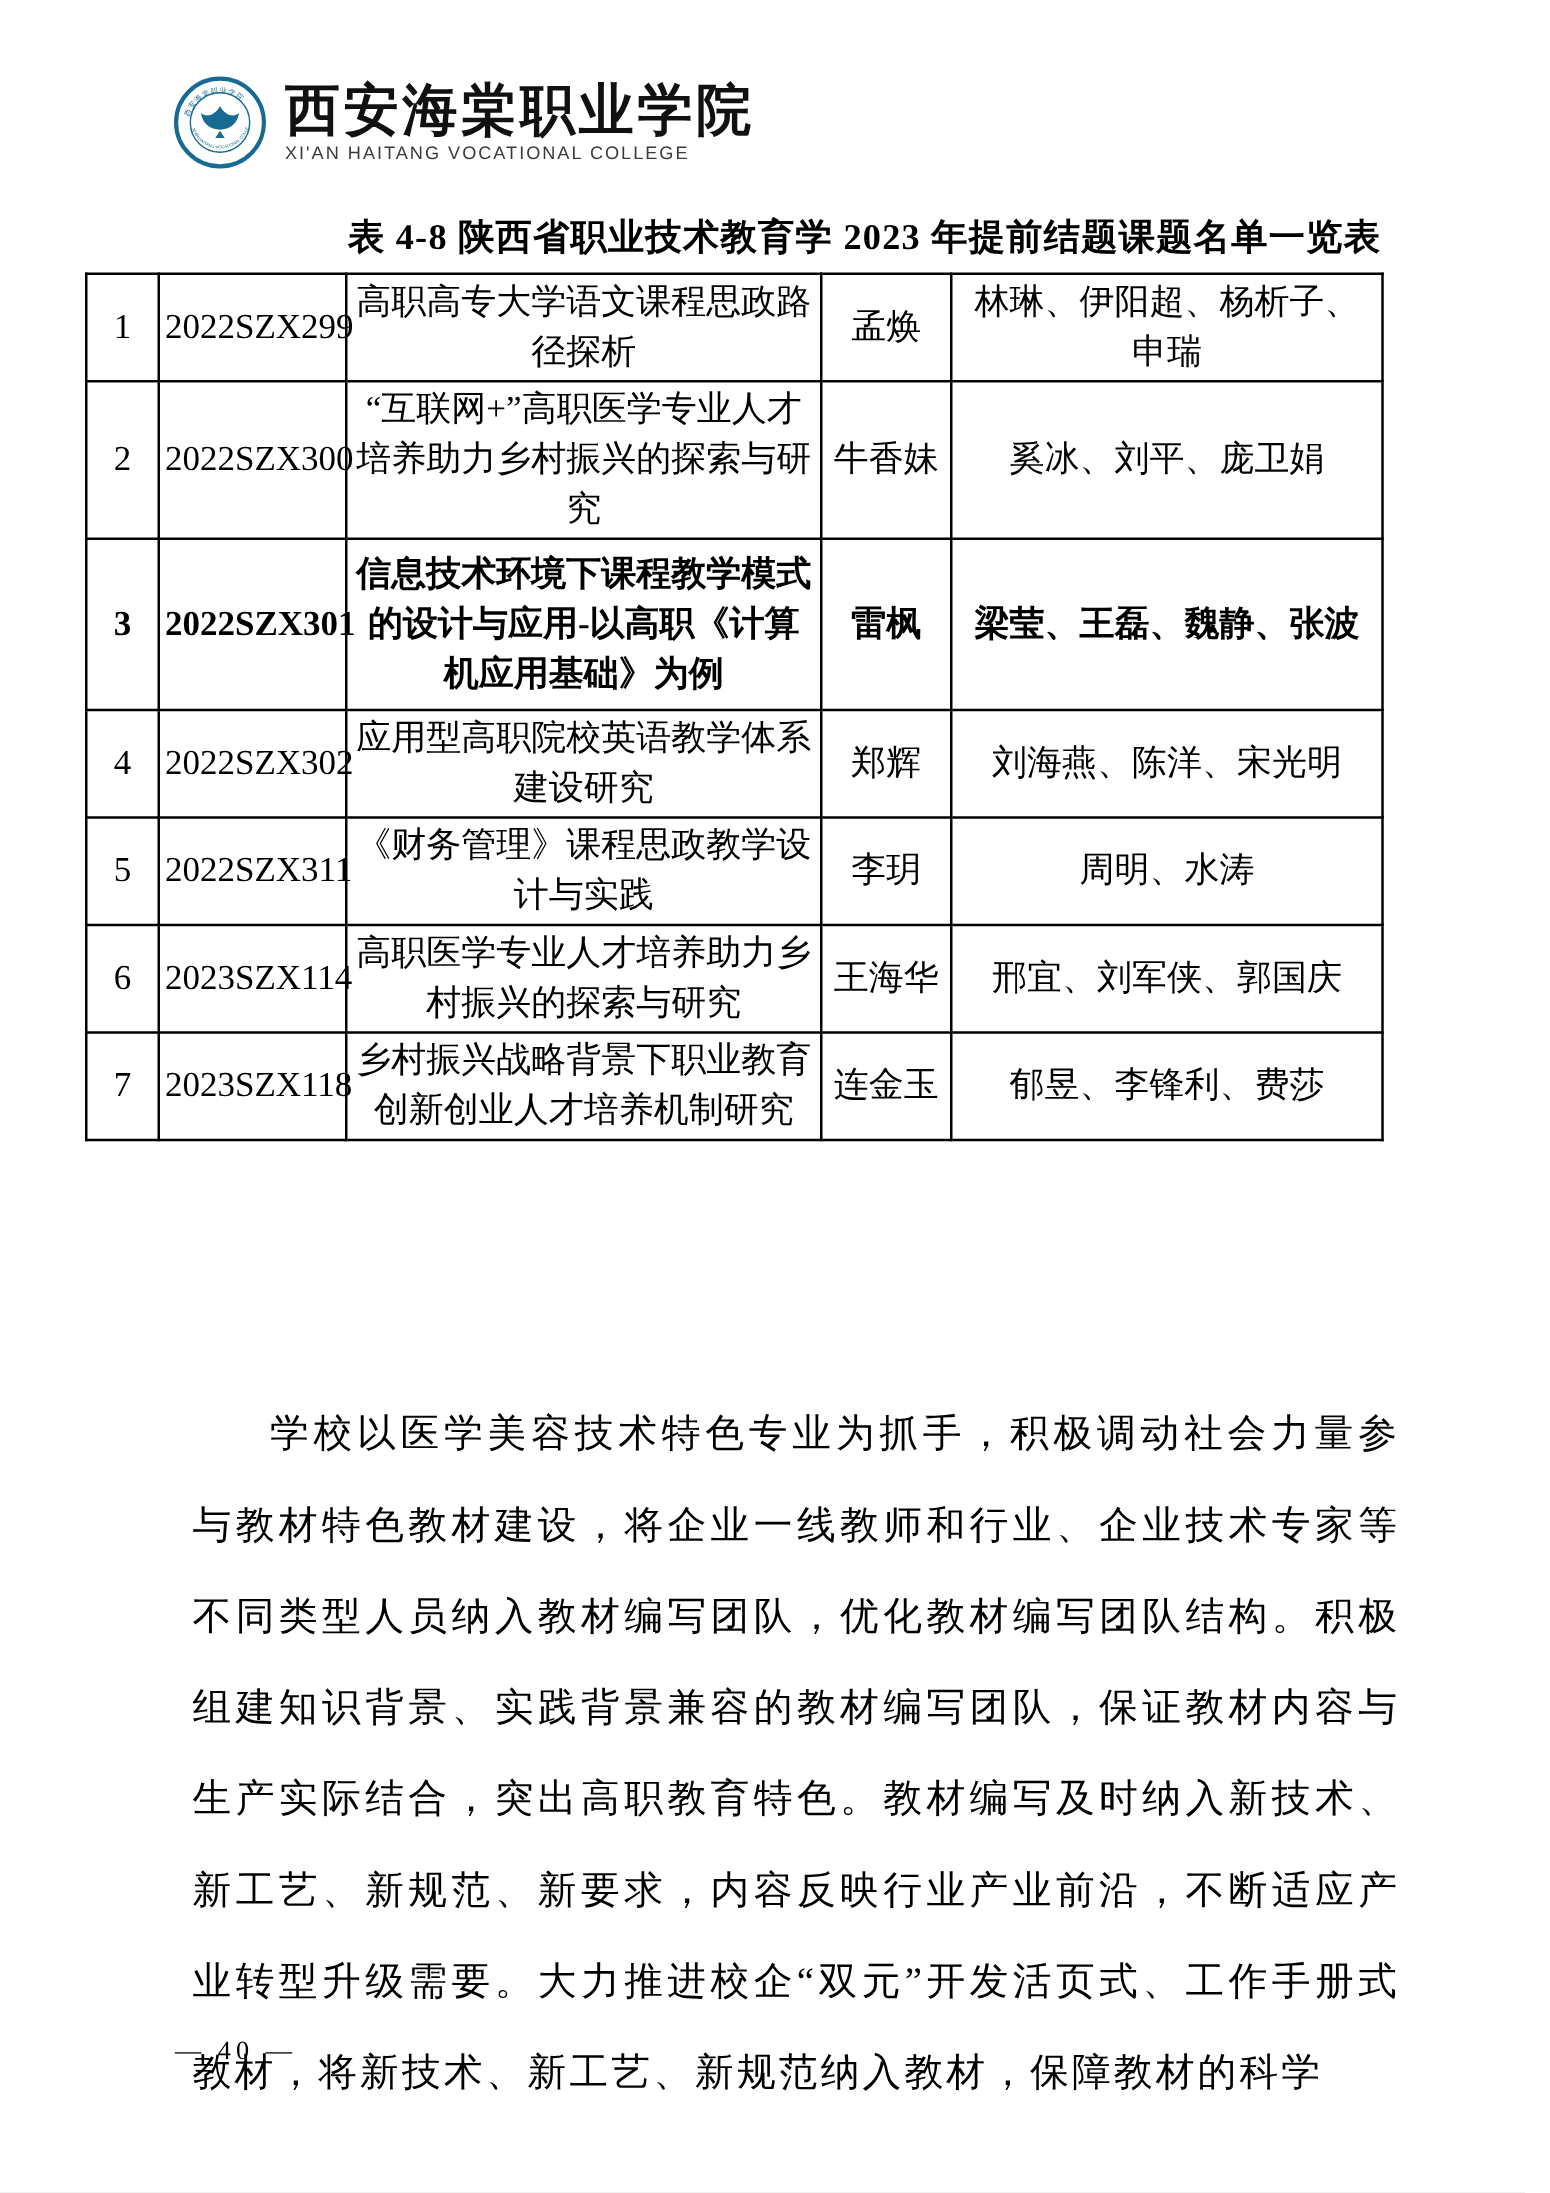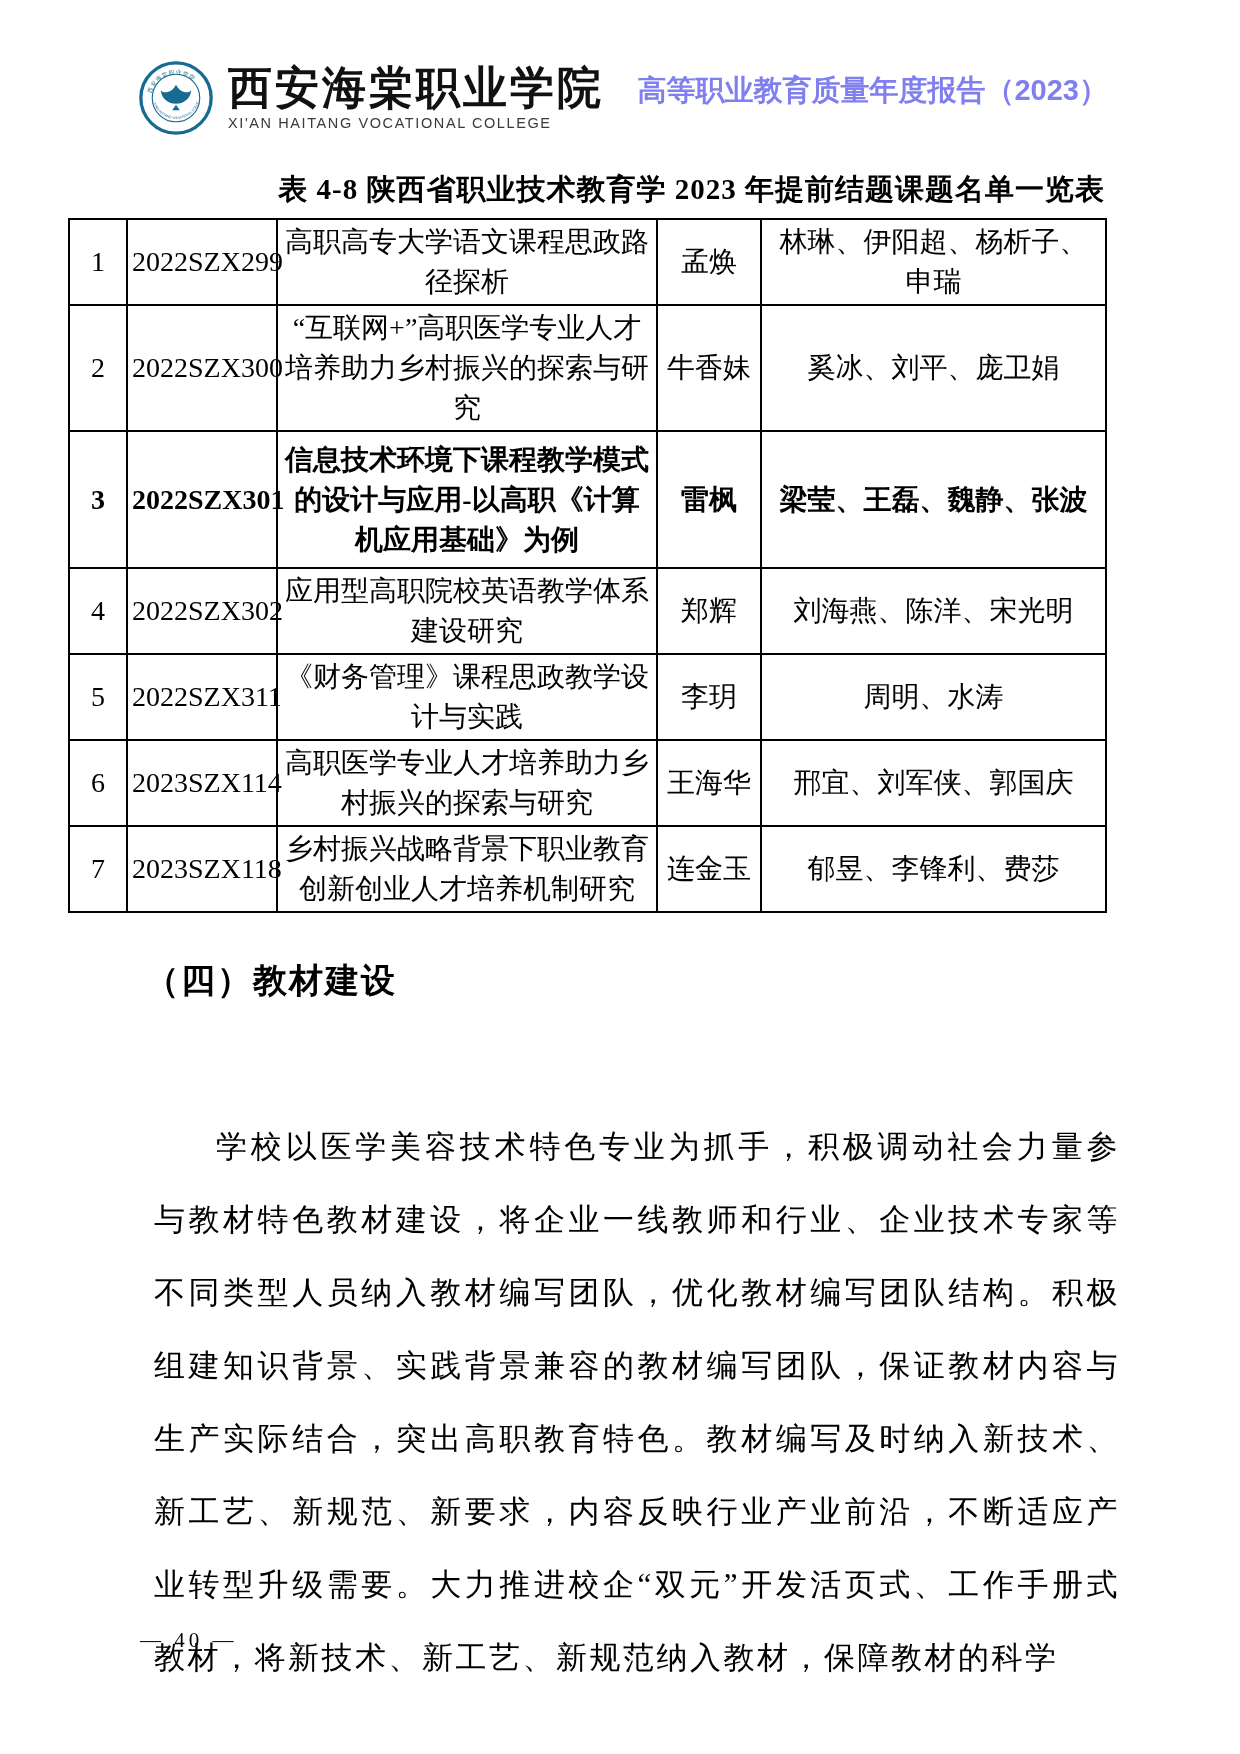--- a/index.html
+++ b/index.html
@@ -110,21 +110,20 @@
         </text>
         <text font-size="3.6" fill="var(--seal,#176a92)" font-family="Liberation Sans,sans-serif">
           <textPath href="#arcBottom" startOffset="2%">XI'AN HAITANG VOCATIONAL COLLEGE</textPath>
         </text>
       </svg>
       <div class="college-names">
         <div class="college-name-cn">西安海棠职业学院</div>
         <div class="college-name-en">XI'AN HAITANG VOCATIONAL COLLEGE</div>
       </div>
     </div>
-    <div class="report-title">高等职业教育质量年度报告（2023）</div>
   </div>
 
   <div class="table-caption">表 4-8  陕西省职业技术教育学 2023 年提前结题课题名单一览表</div>
 
   <table class="projects">
     <colgroup>
       <col class="c-no">
         <col class="c-code">
         <col class="c-title">
         <col class="c-leader">
@@ -176,18 +175,17 @@
     <tr class="body-row">
       <td>7</td>
       <td>2023SZX118</td>
       <td>乡村振兴战略背景下职业教育创新创业人才培养机制研究</td>
       <td>连金玉</td>
       <td class="members-cell">郁昱、李锋利、费莎</td>
     </tr>
   </tbody>
     </table>
 
-  <div class="section-heading">（四）教材建设</div>
   <p class="body-paragraph">学校以医学美容技术特色专业为抓手，积极调动社会力量参与教材特色教材建设，将企业一线教师和行业、企业技术专家等不同类型人员纳入教材编写团队，优化教材编写团队结构。积极组建知识背景、实践背景兼容的教材编写团队，保证教材内容与生产实际结合，突出高职教育特色。教材编写及时纳入新技术、新工艺、新规范、新要求，内容反映行业产业前沿，不断适应产业转型升级需要。大力推进校企“双元”开发活页式、工作手册式教材，将新技术、新工艺、新规范纳入教材，保障教材的科学</p>
 
   <div class="page-number">— 40 —</div>
 
 </div>
 
 </body></html>

